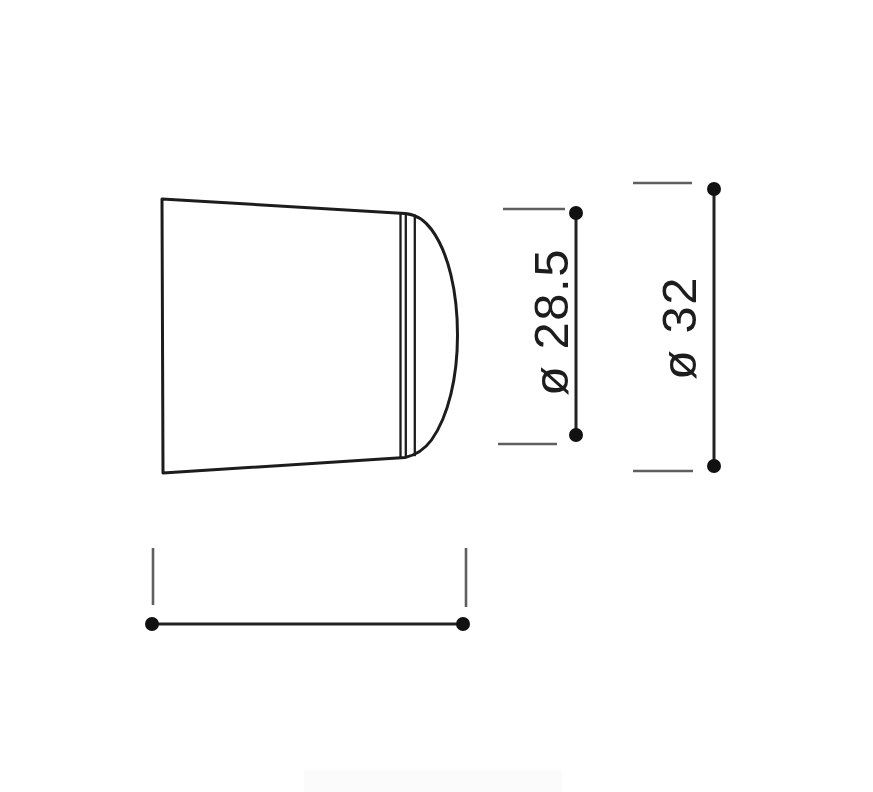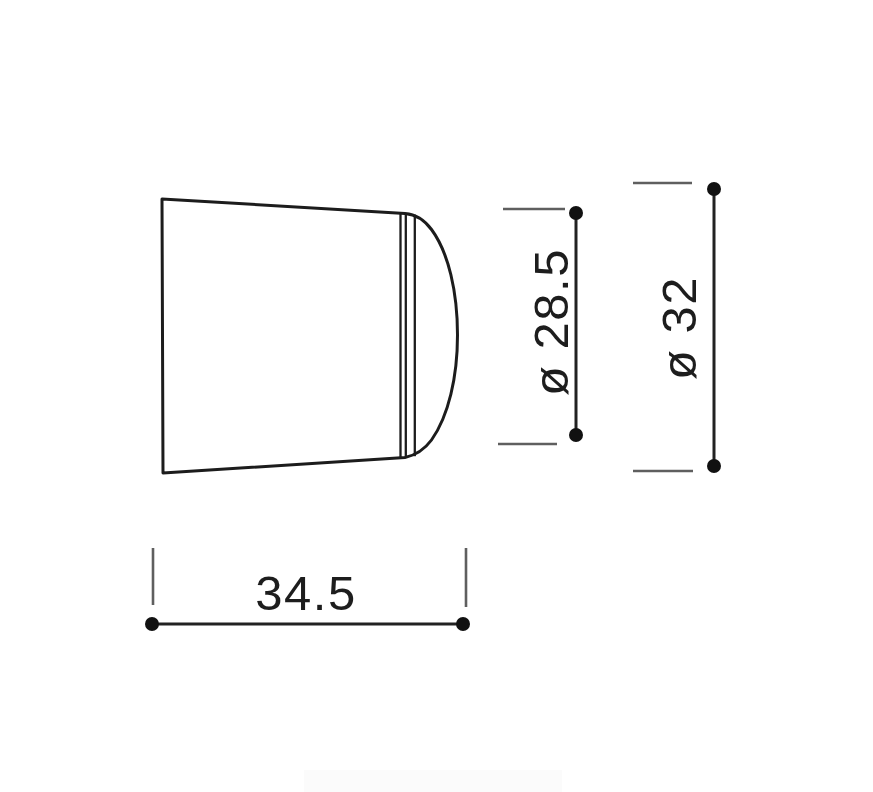--- a/index.html
+++ b/index.html
@@ -80,21 +80,20 @@
 
     <g>
       <line x1="633" y1="183" x2="692" y2="183" stroke="#5f5f5f" stroke-width="2.6"></line>
       <line x1="633" y1="471" x2="693" y2="471" stroke="#5f5f5f" stroke-width="2.6"></line>
       <line x1="714" y1="189" x2="714" y2="466" stroke="#222222" stroke-width="3"></line>
       <circle cx="714" cy="189" r="7" fill="#111111"></circle>
       <circle cx="714" cy="466" r="7" fill="#111111"></circle>
     </g>
   </svg>
 
-  <div class="dim-label" style="left:306px; top:593px;">34.5</div>
 
   <div class="dim-label rotated" style="left:551px; top:322px;">ø 28.5</div>
 
   <div class="dim-label rotated" style="left:679px; top:328px;">ø 32</div>
 
   <div class="watermark-band"></div>
 
 </div>
 
 </body></html>

